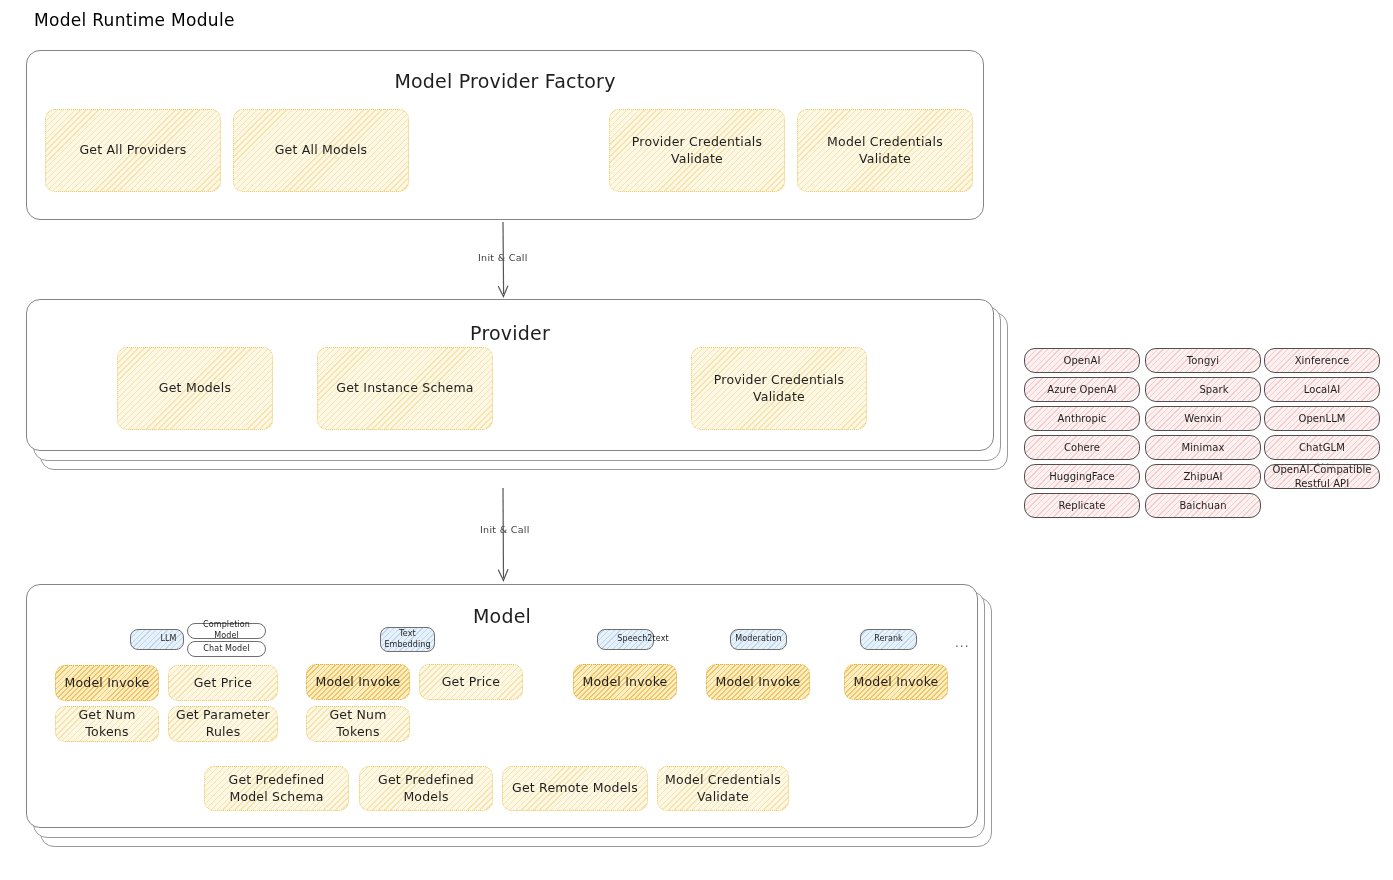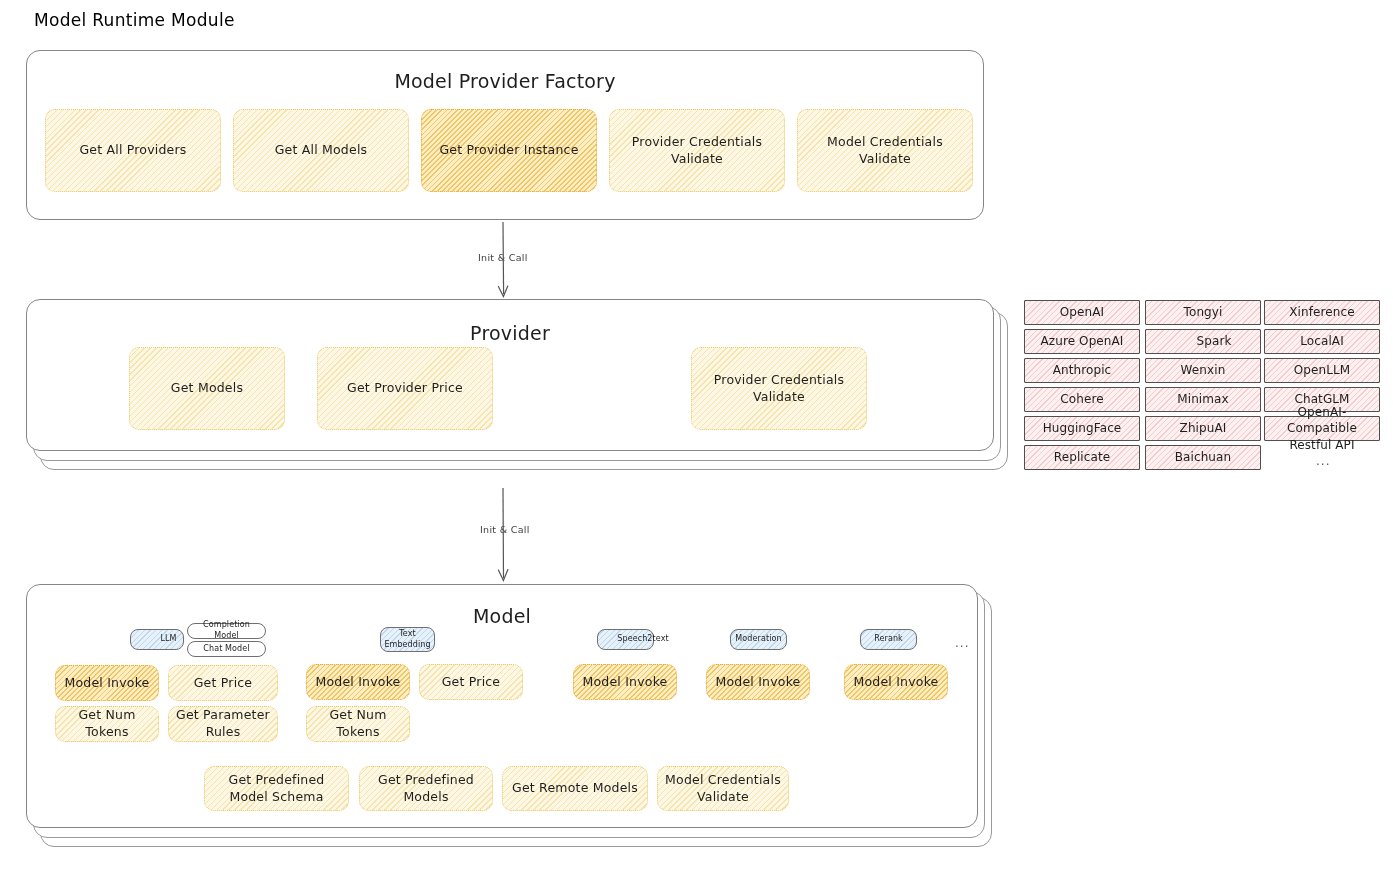--- a/index.html
+++ b/index.html
@@ -84,30 +84,31 @@
     background-image: repeating-linear-gradient(
       -45deg,
       rgba(235,170,40,0.60) 0px,
       rgba(235,170,40,0.60) 1.3px,
       rgba(255,255,255,0) 1.3px,
       rgba(255,255,255,0) 3.6px);
   }
   
   .hbox.pink {
     border: 1.3px solid #4f4f4f;
-    border-radius: 1px;
+    border-radius: 11px;
     background-color: #fdf0f0;
     background-image: repeating-linear-gradient(
       -45deg,
       rgba(226,120,120,0.30) 0px,
       rgba(226,120,120,0.30) 0.9px,
       rgba(255,255,255,0) 0.9px,
       rgba(255,255,255,0) 4px);
-    font-size: 12px;
+    font-size: 10px;
     letter-spacing: 0.1px;
+    margin-top: 48px;
   }
   
   .hbox.blue {
     border: 1.2px solid #6f6f6f;
     border-radius: 8px;
     background-color: #e7f1fa;
     background-image: repeating-linear-gradient(
       -45deg,
       rgba(110,165,215,0.34) 0px,
       rgba(110,165,215,0.34) 0.9px,
@@ -150,41 +151,40 @@
 
 <div id="canvas">
 
   <div class="page-title">Model Runtime Module</div>
 
   <div class="sketch-card card-main" style="left:26px; top:50px; width:958px; height:170px;">
     <div class="card-title" style="top:19px;">Model Provider Factory</div>
 
     <div class="hbox yellow" style="left:18px; top:58px; width:176px; height:83px;">Get All Providers</div>
     <div class="hbox yellow" style="left:206px; top:58px; width:176px; height:83px;">Get All Models</div>
-    <div class="hbox orange" style="left:394px; top:58px; width:176px; height:83px;">Get Provider Instance</div>
     <div class="hbox yellow" style="left:582px; top:58px; width:176px; height:83px;">Provider Credentials Validate</div>
     <div class="hbox yellow" style="left:770px; top:58px; width:176px; height:83px;">Model Credentials Validate</div>
   </div>
 
   <div class="arrow-wrap" style="left:478px; top:222px; width:50px; height:78px;">
     <svg width="50" height="78" viewBox="0 0 50 78">
       <path d="M25,0 L25.6,72" stroke="#555" stroke-width="1.2" fill="none"></path>
       <path d="M20.4,64.5 L25.4,74.5 L29.8,64" stroke="#555" stroke-width="1.2" fill="none" stroke-linecap="round"></path>
     </svg>
   </div>
   <div class="arrow-label" style="left:475px; top:251px;">Init &amp; Call</div>
 
   <div class="card-shadow" style="left:40px; top:312px; width:968px; height:158px;"></div>
   <div class="card-shadow" style="left:33px; top:306px; width:968px; height:155px;"></div>
 
   <div class="sketch-card card-main" style="left:26px; top:299px; width:968px; height:152px;">
     <div class="card-title" style="top:22px;">Provider</div>
 
-    <div class="hbox yellow" style="left:102px; top:47px; width:156px; height:83px;">Get Models</div>
-    <div class="hbox yellow" style="left:290px; top:47px; width:176px; height:83px;">Get Provider Price</div>
+    <div class="hbox yellow" style="left:90px; top:47px; width:156px; height:83px;">Get Models</div>
+    <div class="hbox yellow" style="left:290px; top:47px; width:176px; height:83px;">Get Instance Schema</div>
     <div class="hbox yellow" style="left:664px; top:47px; width:176px; height:83px;">Provider Credentials Validate</div>
   </div>
 
   <div style="position:absolute; left:1024px; top:300px; z-index:6;">
 
     <div class="hbox pink" style="left:0px; top:0px; width:116px; height:25px;">OpenAI</div>
     <div class="hbox pink" style="left:0px; top:29px; width:116px; height:25px;">Azure OpenAI</div>
     <div class="hbox pink" style="left:0px; top:58px; width:116px; height:25px;">Anthropic</div>
     <div class="hbox pink" style="left:0px; top:87px; width:116px; height:25px;">Cohere</div>
     <div class="hbox pink" style="left:0px; top:116px; width:116px; height:25px;">HuggingFace</div>

